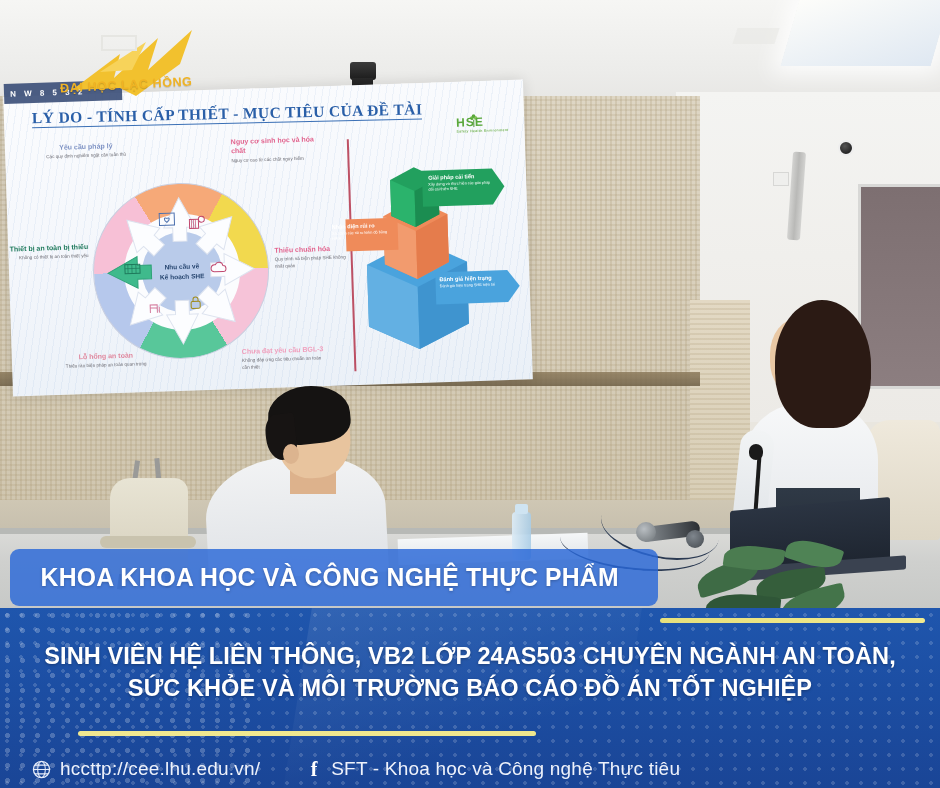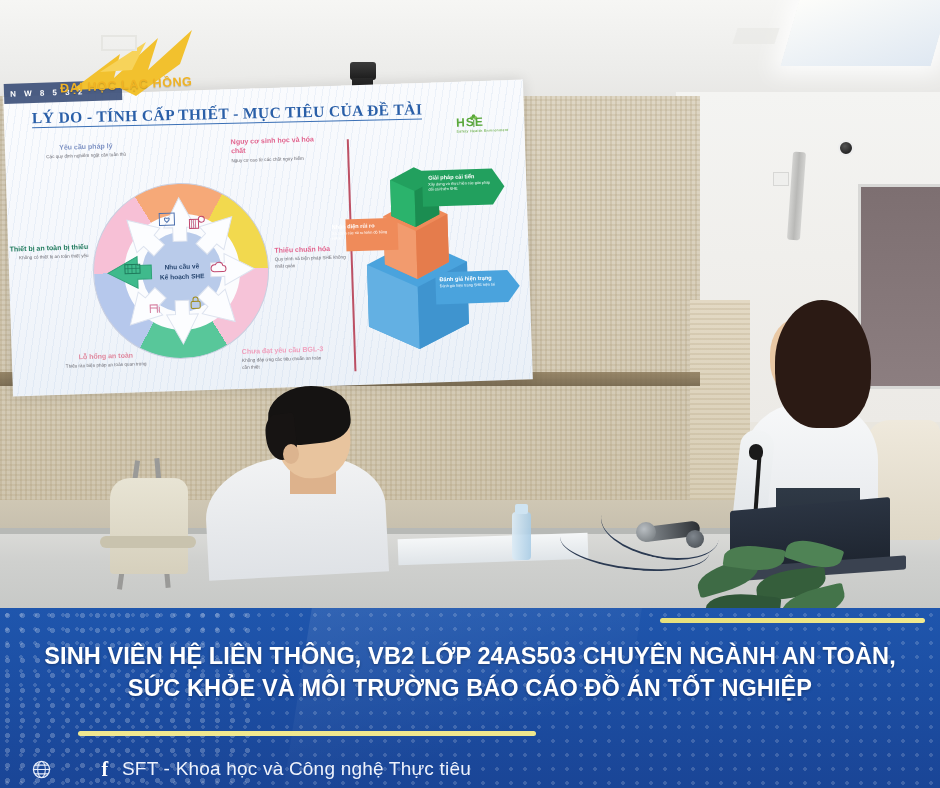--- a/index.html
+++ b/index.html
@@ -438,35 +438,39 @@
   </div>
 
   <div class="bottom">
     <div class="dots"></div>
     <div class="dots-left"></div>
     <div class="ghost"></div>
   </div>
 
   <div class="hr-right"></div>
 
+  <div class="banner">
+    <div class="banner-txt">KHOA KHOA HỌC VÀ CÔNG NGHỆ THỰC PHẨM</div>
+  </div>
 
   <div class="headline">
     <div>SINH VIÊN HỆ LIÊN THÔNG, VB2 LỚP 24AS503 CHUYÊN NGÀNH AN TOÀN,</div>
     <div>SỨC KHỎE VÀ MÔI TRƯỜNG BÁO CÁO ĐỒ ÁN TỐT NGHIỆP</div>
   </div>
 
   <div class="hr-left"></div>
 
   <div class="footer">
     <div class="f-item" style="margin-left:32px">
       <svg class="f-globe" viewBox="0 0 20 20">
         <circle cx="10" cy="10" r="8.5" fill="none" stroke="#e7edfa" stroke-width="1.3"></circle>
         <ellipse cx="10" cy="10" rx="4" ry="8.5" fill="none" stroke="#e7edfa" stroke-width="1.1"></ellipse>
         <path d="M1.5 10h17M3.2 5.4h13.6M3.2 14.6h13.6" stroke="#e7edfa" stroke-width="1.1" fill="none"></path>
       </svg>
+      <span>hccttp://cee.lhu.edu.vn/</span>
     </div>
     <div class="f-item" style="margin-left:46px">
       <span class="f-fb">f</span>
       <span>SFT - Khoa học và Công nghệ Thực tiêu</span>
     </div>
   </div>
 
 </div>
 
 </body></html>

